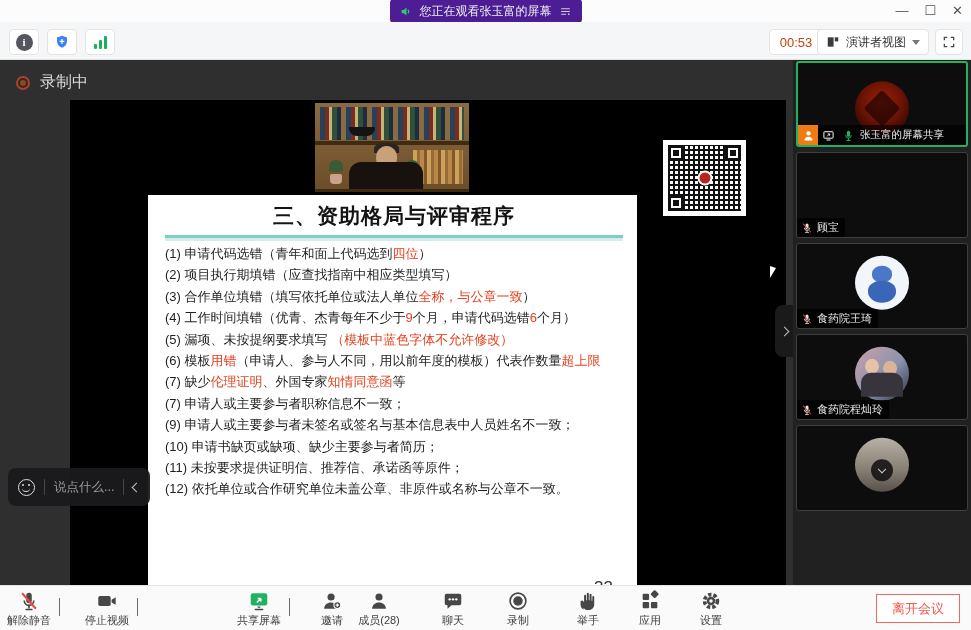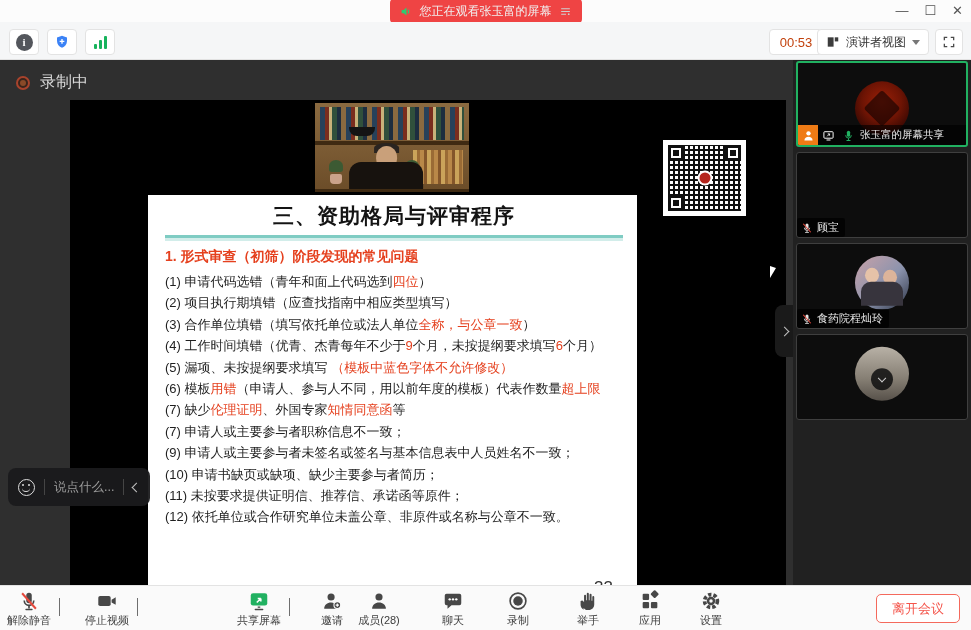--- a/index.html
+++ b/index.html
@@ -1,21 +1,21 @@
 <!DOCTYPE html>
 <html style="--slide-red: #e5401e; --slide-teal: #7fccc3;"><head>
 <meta charset="utf-8">
 <style>
   * { margin:0; padding:0; box-sizing:border-box; }
   html,body { width:971px; height:630px; overflow:hidden; font-family:"Liberation Sans","DejaVu Sans",sans-serif; }
   #app { position:relative; width:971px; height:630px; background:#2e2e2e; overflow:hidden; }
 
   
   .bar1 { position:absolute; top:0; left:0; width:971px; height:22px; background:#fcfcfc; display:flex; align-items:center; justify-content:center; }
-  .watch-pill { height:20px; background:#ef4444; border-radius:4px; display:flex; align-items:center; gap:7px; padding:12px 10px;font-family:Liberation Serif, serif; }
+  .watch-pill { height:20px; background:#4c1d95; border-radius:4px; display:flex; align-items:center; gap:7px; padding:12px 10px;font-family:Liberation Serif, serif; }
   .watch-pill .txt { color:#f0f0f0; font-size:12px; }
   .win-controls { position:absolute; right:8px; top:0; height:22px; display:flex; align-items:center; gap:16px; color:#555; font-size:13px; }
   .win-controls span { cursor:default; line-height:22px; }
 
   
   .bar2 { position:absolute; top:22px; left:0; width:971px; height:38px; background:#f5f6f7; border-bottom:1px solid #e2e2e2; }
   .tb-ico-box { position:absolute; top:7px; width:30px; height:26px; background:#fff; border:1px solid #e3e3e3; border-radius:4px; display:flex; align-items:center; justify-content:center; }
   .info-circle { width:17px; height:17px; border-radius:50%; background:#53565c; color:#fff; font-size:11px; font-weight:bold; display:flex; align-items:center; justify-content:center; font-family:"Liberation Serif",serif; }
   .sig-bars { display:flex; align-items:flex-end; gap:2px; height:14px; }
   .sig-bars i { width:3px; background:#17b35c; border-radius:1px; }
@@ -114,21 +114,21 @@
   .badge-dark { width:20px; height:20px; display:flex; align-items:center; justify-content:center; flex:0 0 20px; }
   .tag-bar .nm { padding-left:2px; overflow:hidden; text-overflow:ellipsis; }
 
   
   .bottombar { position:absolute; top:585px; left:0; width:971px; height:45px; background:#fafafa; border-top:1px solid #e3e3e3; }
   .tb-btn { position:absolute; top:3px; width:58px; text-align:center; color:#3d3d3d; cursor:default; }
   .tb-btn .ic { height:23px; display:flex; align-items:flex-end; justify-content:center; }
   .tb-btn .lb { font-size:11px; margin-top:1px; white-space:nowrap; }
   .tb-chev { position:absolute; top:12px; width:8px; height:8px; }
   .tb-chev .chev { border-color:#6e6e6e; transform:rotate(135deg); }
-  .leave-btn { position:absolute; top:8px; right:11px; height:29px; padding:0 15px; background:#fff; border:1px solid #f4695c; border-radius:5px; color:#f4544a; font-size:13px; display:flex; align-items:center; }
+  .leave-btn { position:absolute; top:8px; right:11px; height:29px; padding:0 15px; background:#fff; border:1px solid #f4695c; border-radius:0; color:#f4544a; font-size:13px; display:flex; align-items:center; }
 </style>
 </head>
 <body>
 
 <div id="app">
 
   <div class="bar1">
     <div class="watch-pill">
       <svg width="13" height="13" viewBox="0 0 24 24">
           <path d="M3 9v6h4l5 4.5V4.5L7 9z" fill="#2ecc71"></path>
@@ -208,26 +208,25 @@
         <span class="qr-corner qr-c-tl"></span>
           <span class="qr-corner qr-c-tr"></span>
           <span class="qr-corner qr-c-bl"></span>
         <span class="qr-center"></span>
       </div>
     </div>
 
     <div class="slide">
       <div class="slide-title">三、资助格局与评审程序</div>
       <div class="slide-rule"></div>
-      <div class="slide-heading">1. 形式审查（初筛）阶段发现的常见问题</div>
       <div class="slide-lines" id="slide-lines">
           <div class="s-line"><span>(1) 申请代码选错（青年和面上代码选到</span><span class="red">四位</span><span>）</span></div>
           <div class="s-line"><span>(2) 项目执行期填错（应查找指南中相应类型填写）</span></div>
           <div class="s-line"><span>(3) 合作单位填错（填写依托单位或法人单位</span><span class="red">全称，与公章一致</span><span>）</span></div>
-          <div class="s-line"><span>(4) 工作时间填错（优青、杰青每年不少于</span><span class="red">9</span><span>个月，未按提纲要求填写</span><span class="red">6</span><span>个月）</span></div>
+          <div class="s-line"><span>(4) 工作时间填错（优青、杰青每年不少于</span><span class="red">9</span><span>个月，申请代码选错</span><span class="red">6</span><span>个月）</span></div>
           <div class="s-line"><span>(5) 漏项、未按提纲要求填写 </span><span class="red">（模板中蓝色字体不允许修改）</span></div>
           <div class="s-line"><span>(6) 模板</span><span class="red">用错</span><span>（申请人、参与人不同，用以前年度的模板）代表作数量</span><span class="red">超上限</span></div>
           <div class="s-line"><span>(7) 缺少</span><span class="red">伦理证明</span><span>、外国专家</span><span class="red">知情同意函</span><span>等</span></div>
           <div class="s-line"><span>(7) 申请人或主要参与者职称信息不一致；</span></div>
           <div class="s-line"><span>(9) 申请人或主要参与者未签名或签名与基本信息表中人员姓名不一致；</span></div>
           <div class="s-line"><span>(10) 申请书缺页或缺项、缺少主要参与者简历；</span></div>
           <div class="s-line"><span>(11) 未按要求提供证明信、推荐信、承诺函等原件；</span></div>
           <div class="s-line"><span>(12) 依托单位或合作研究单位未盖公章、非原件或名称与公章不一致。</span></div>
         </div>
       <div class="slide-page">33</div>
@@ -288,20 +287,35 @@
           <span style="display:flex">
             <svg width="12" height="12" viewBox="0 0 24 24">
               <path fill="#e8e8e8" d="M12 14.5a3 3 0 0 0 3-3V6a3 3 0 0 0-6 0v5.5a3 3 0 0 0 3 3z"></path>
               <path fill="none" stroke="#e8e8e8" stroke-width="1.8" d="M6.8 11.5a5.2 5.2 0 0 0 10.4 0"></path>
               <rect fill="#e8e8e8" x="11.1" y="17" width="1.8" height="3.2"></rect>
               <rect fill="#e8e8e8" x="8" y="20.4" width="8" height="1.7" rx=".8"></rect>
               <line x1="4.5" y1="3.5" x2="19.5" y2="20.5" stroke="#e5493d" stroke-width="2.2"></line>
             </svg>
           </span>
           <span>顾宝</span>
+        </div>
+      </div>
+      <div class="tile">
+        <div class="avatar av-cartoon"></div>
+        <div class="tag">
+          <span style="display:flex">
+            <svg width="12" height="12" viewBox="0 0 24 24">
+              <path fill="#e8e8e8" d="M12 14.5a3 3 0 0 0 3-3V6a3 3 0 0 0-6 0v5.5a3 3 0 0 0 3 3z"></path>
+              <path fill="none" stroke="#e8e8e8" stroke-width="1.8" d="M6.8 11.5a5.2 5.2 0 0 0 10.4 0"></path>
+              <rect fill="#e8e8e8" x="11.1" y="17" width="1.8" height="3.2"></rect>
+              <rect fill="#e8e8e8" x="8" y="20.4" width="8" height="1.7" rx=".8"></rect>
+              <line x1="4.5" y1="3.5" x2="19.5" y2="20.5" stroke="#e5493d" stroke-width="2.2"></line>
+            </svg>
+          </span>
+          <span>食药院王琦</span>
         </div>
       </div>
       <div class="tile">
         <div class="avatar av-couple"></div>
         <div class="tag">
           <span style="display:flex">
             <svg width="12" height="12" viewBox="0 0 24 24">
               <path fill="#e8e8e8" d="M12 14.5a3 3 0 0 0 3-3V6a3 3 0 0 0-6 0v5.5a3 3 0 0 0 3 3z"></path>
               <path fill="none" stroke="#e8e8e8" stroke-width="1.8" d="M6.8 11.5a5.2 5.2 0 0 0 10.4 0"></path>
               <rect fill="#e8e8e8" x="11.1" y="17" width="1.8" height="3.2"></rect>

